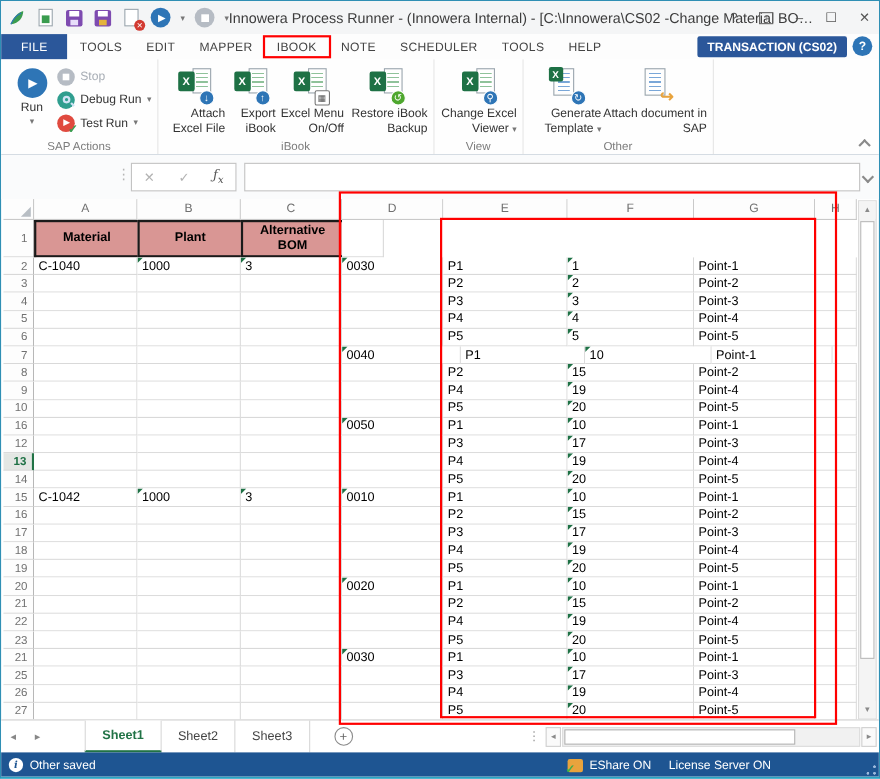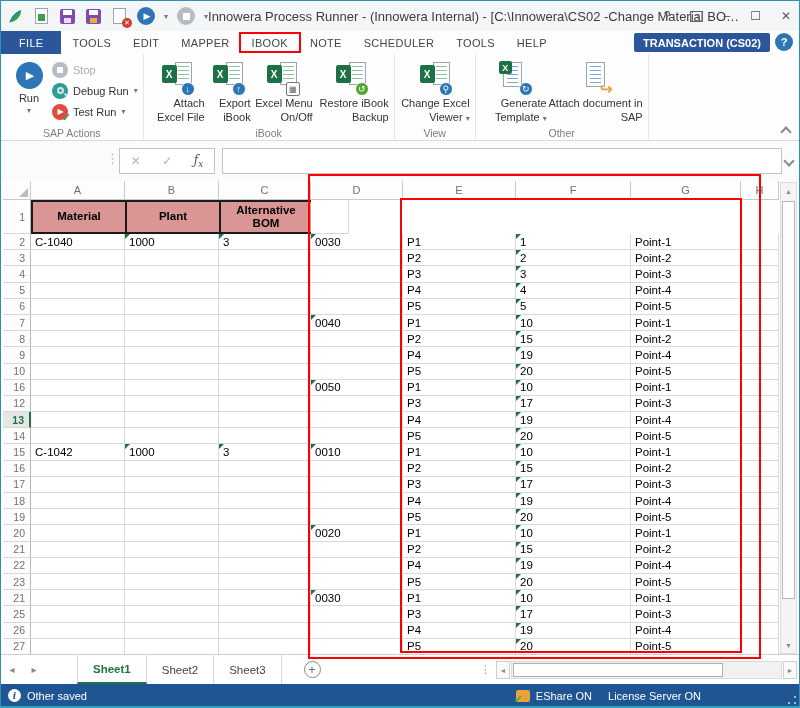--- a/index.html
+++ b/index.html
@@ -424,21 +424,21 @@
           <div class="cell" style="width: 113px;">P5</div>
           <div class="cell" style="width: 115px;"><span class="mark"></span>5</div>
           <div class="cell" style="width: 110px;">Point-5</div>
           <div class="cell" style="width: 38px;"></div>
         </div>
         <div class="grow">
           <div class="gut">7</div>
           <div class="cell" style="width: 94px;"></div>
           <div class="cell" style="width: 94px;"></div>
           <div class="cell" style="width: 92px;"></div>
-          <div class="cell" style="width: 92px;"><span class="mark"></span>0040</div>
+          <div class="cell" style="width: 108px;"><span class="mark"></span>0040</div>
           <div class="cell" style="width: 113px;">P1</div>
           <div class="cell" style="width: 115px;"><span class="mark"></span>10</div>
           <div class="cell" style="width: 110px;">Point-1</div>
           <div class="cell" style="width: 38px;"></div>
         </div>
         <div class="grow">
           <div class="gut">8</div>
           <div class="cell" style="width: 94px;"></div>
           <div class="cell" style="width: 94px;"></div>
           <div class="cell" style="width: 92px;"></div>

